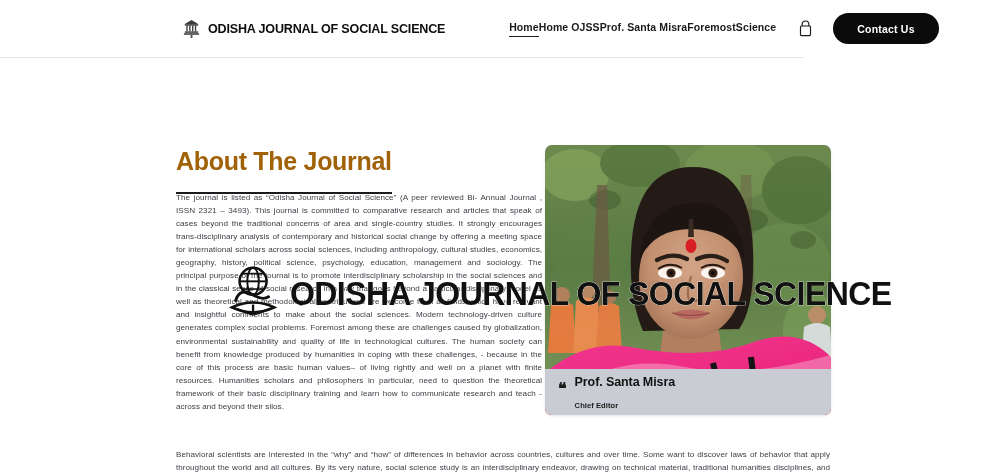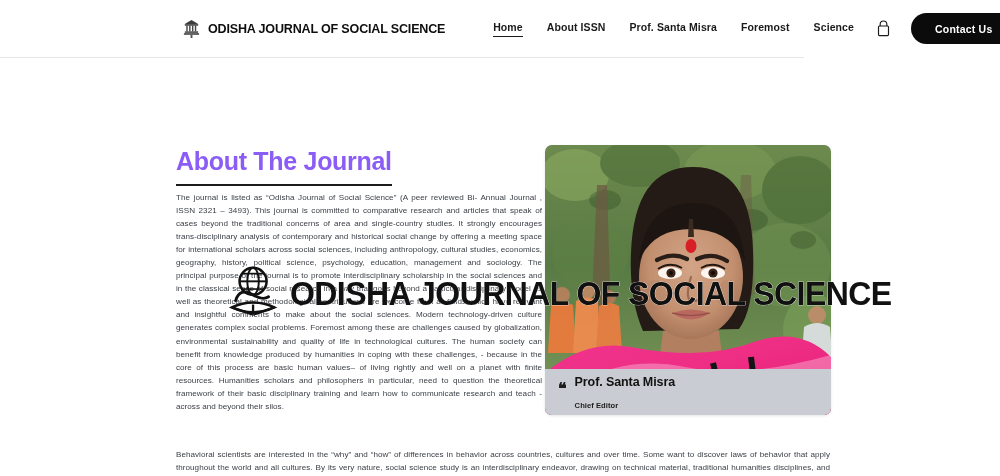--- a/index.html
+++ b/index.html
@@ -29,22 +29,22 @@
     font-family: "Liberation Sans Narrow", "Liberation Sans", sans-serif;
     font-size: 13.5px;
     font-weight: 700;
     letter-spacing: -0.2px;
     color: #0e0e0e;
     transform: scaleX(0.93);
     transform-origin: left center;
     white-space: nowrap;
   }
   .nav {
-    display: flex; align-items: center; gap: 24px;
-    margin-left: 30px;
+    display: flex; align-items: center; 
+    margin-left: 46px;
   }
   .nav-item {
     font-size: 10.5px;
     font-weight: 600;
     color: #1a1a1a;
     letter-spacing: 0.1px;
     white-space: nowrap;
     padding-bottom: 3px;
     cursor: pointer;
   }
@@ -70,24 +70,24 @@
   }
 
   
   .main { position: relative; padding: 0; }
 
   .page-title {
     position: absolute;
     left: 176px; top: 90px;
     font-size: 25px;
     font-weight: 700;
-    color: #8b5cf6;
+    color: #a16207;
     letter-spacing: -0.3px;
     border-bottom: 2.4px solid #1b1b1b;
-    padding-bottom: 8px;
+    padding-bottom: 16px;
     line-height: 1.1;
   }
 
   .body-col {
     position: absolute;
     left: 176px; top: 133px;
     width: 366px;
     font-size: 8.1px;
     line-height: 13.05px;
     color: #3c4047;
@@ -178,21 +178,21 @@
           <rect x="6" y="11" width="28" height="3" fill="#333"></rect>
           <path d="M20 2 L35 11 L5 11 Z" fill="#3c3c3c"></path>
           <rect x="18" y="33" width="4" height="7" fill="#555"></rect>
         </svg>
       </span>
       <span class="brand-name">ODISHA JOURNAL OF SOCIAL SCIENCE</span>
     </div>
 
     <div class="nav">
       <span class="nav-item active">Home</span>
-      <span class="nav-item">About ISSN</span>
+      <span class="nav-item">Home OJSS</span>
       <span class="nav-item">Prof. Santa Misra</span>
       <span class="nav-item">Foremost</span>
       <span class="nav-item">Science</span>
     </div>
 
     <div class="cart-wrap">
       <span>
         <svg class="cart-icon" viewBox="0 0 18 20">
           <path d="M5 7 V5 a4 4 0 0 1 8 0 V7" fill="none" stroke="#1a1a1a" stroke-width="1.4"></path>
           <rect x="3" y="7" width="12" height="11.5" rx="1.2" fill="none" stroke="#1a1a1a" stroke-width="1.4"></rect>

